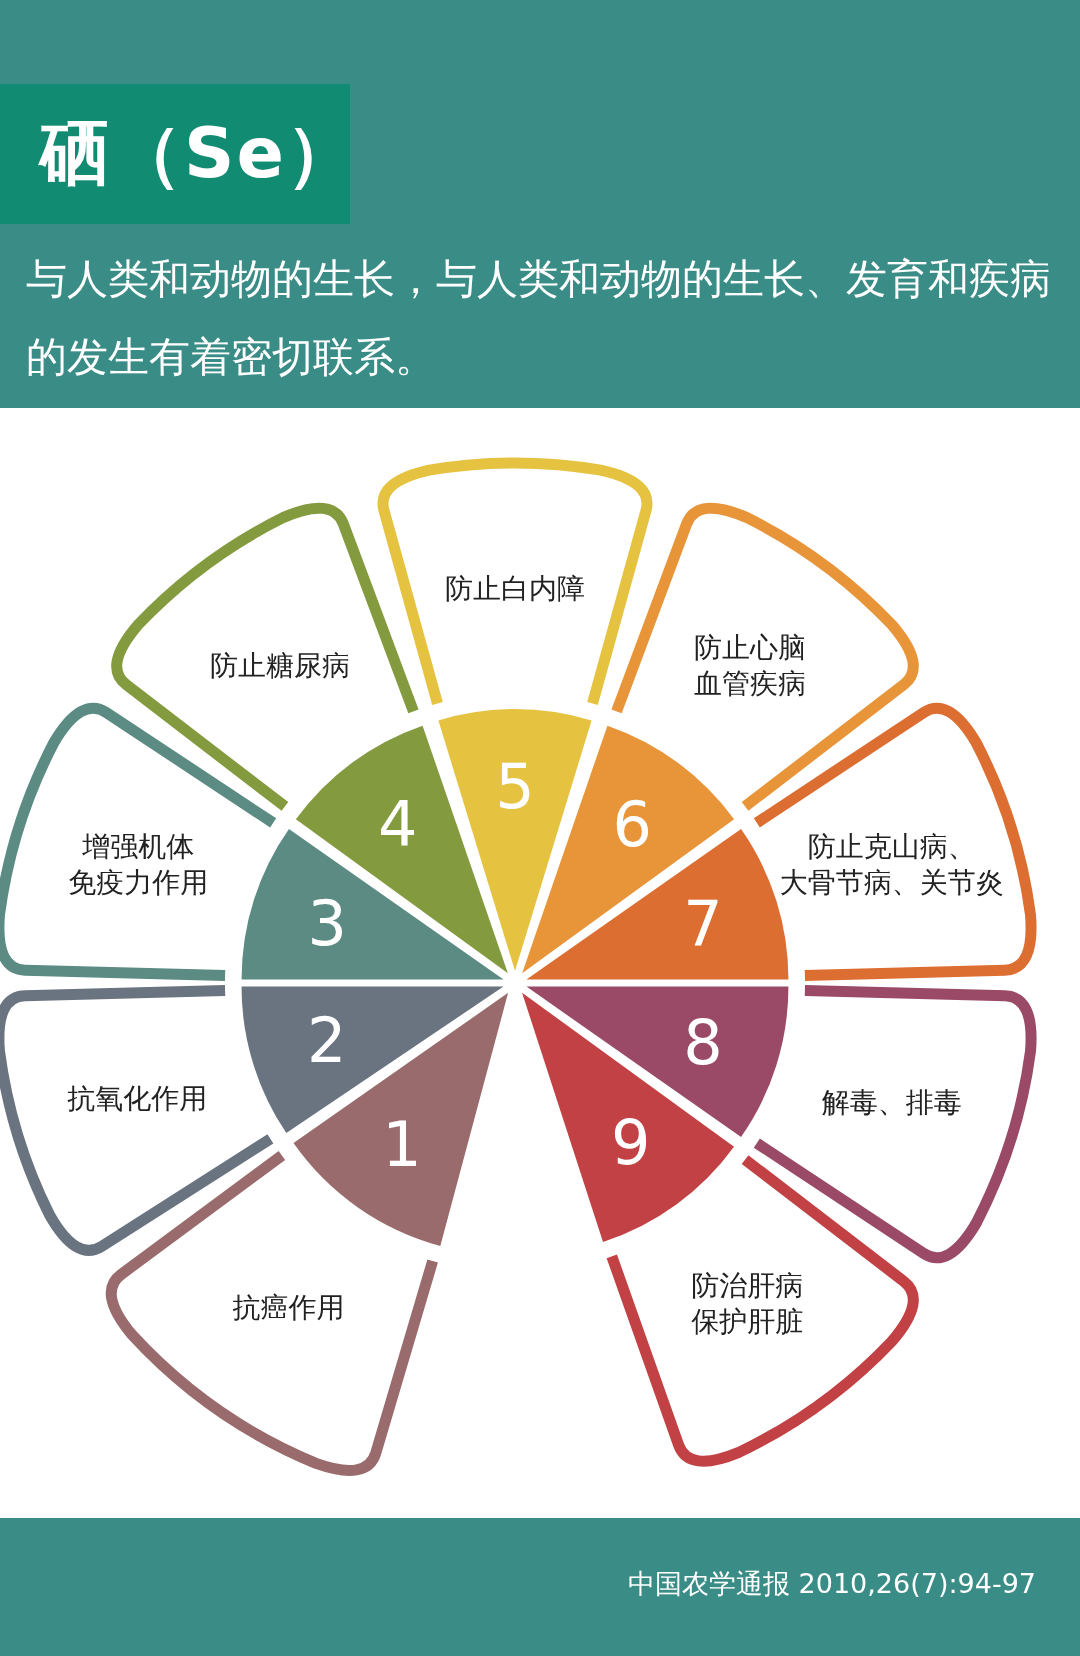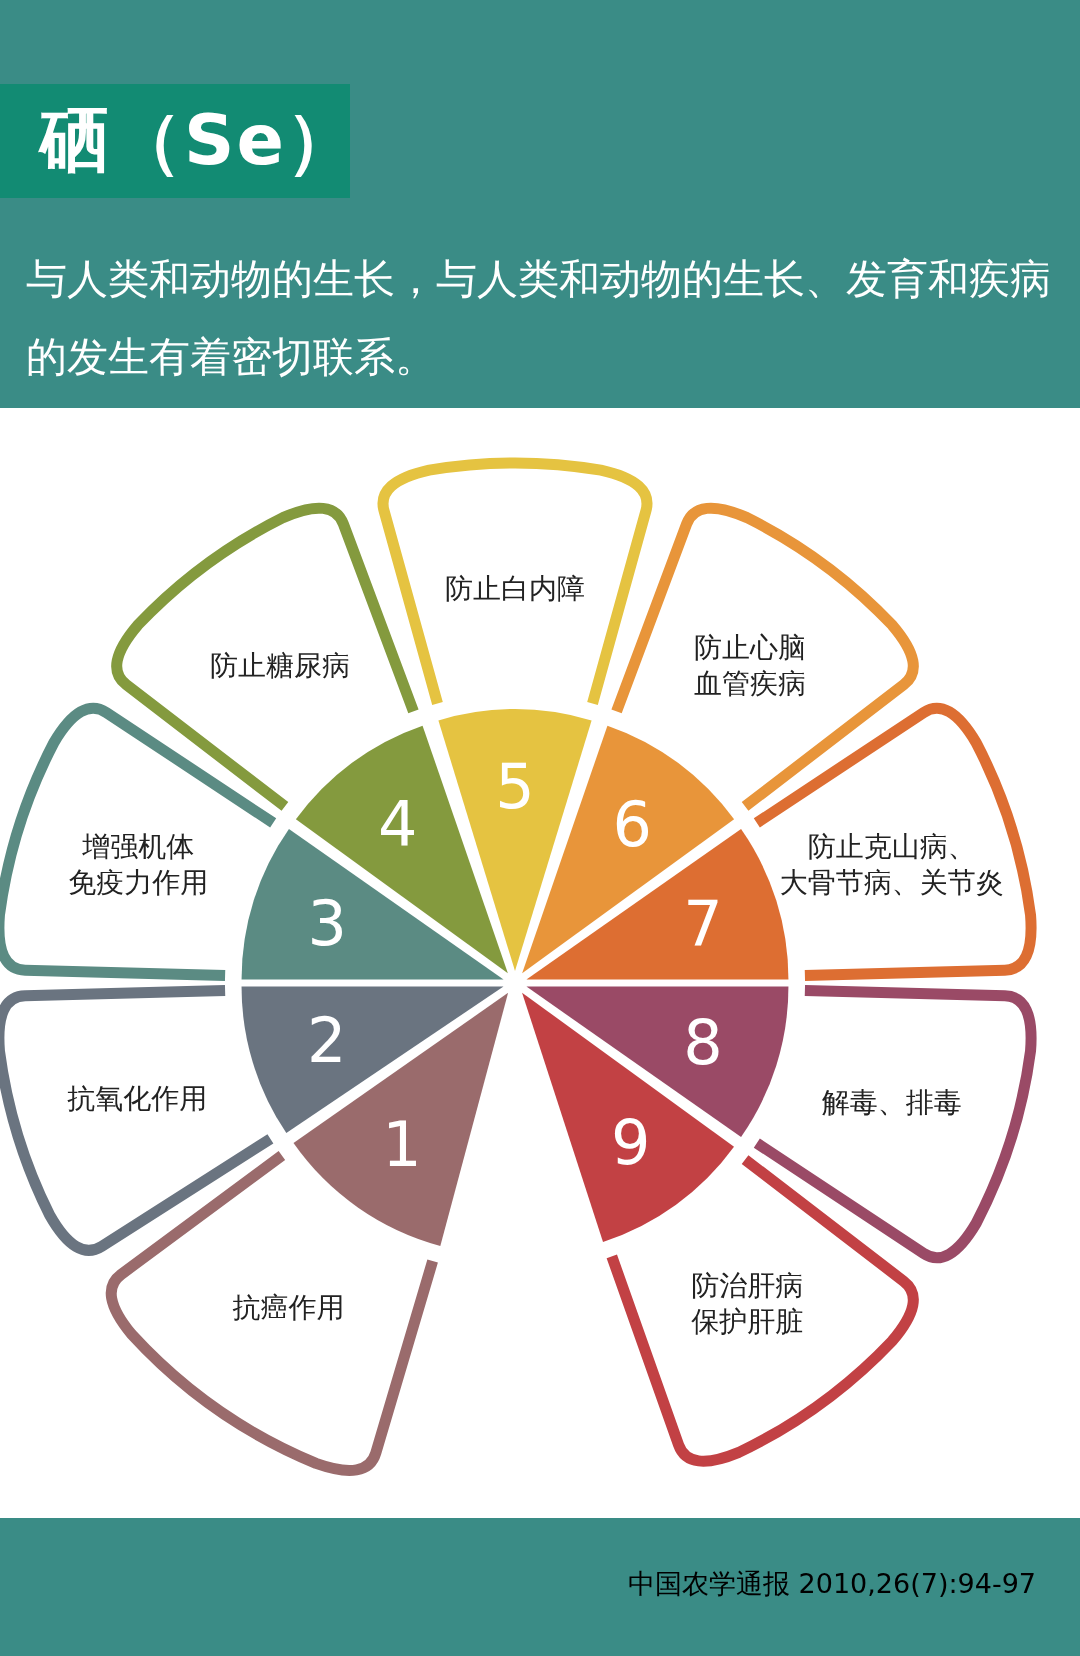--- a/index.html
+++ b/index.html
@@ -1,27 +1,27 @@
 <!DOCTYPE html>
 <html><head>
 <meta charset="utf-8">
 <style>
   html, body { margin: 0; padding: 0; }
   body { width: 1080px; height: 1656px; background: #ffffff; position: relative; overflow: hidden;
          font-family: "DejaVu Sans", "Liberation Sans", sans-serif; }
   .header { position: absolute; left: 0; top: 0; width: 1080px; height: 408px; background: #3a8c86; }
-  .title-box { position: absolute; left: 0; top: 84px; width: 350px; height: 114px; background: #128b73;
+  .title-box { position: absolute; left: 0; top: 84px; width: 350px; height: 140px; background: #128b73;
                display: flex; align-items: center; }
   .title { color: #ffffff; font-weight: bold; font-size: 70px; margin-left: 40px; letter-spacing: 2px;
            font-family: "DejaVu Sans", sans-serif; white-space: nowrap; }
   .intro { position: absolute; left: 26px; top: 240px; width: 1040px; color: #ffffff; font-size: 41px;
            line-height: 78px; letter-spacing: 0px; font-family: "DejaVu Sans", sans-serif; }
   .diagram { position: absolute; left: 0; top: 408px; width: 1080px; height: 1110px; }
   .footer { position: absolute; left: 0; top: 1518px; width: 1080px; height: 138px; background: #3a8c86; }
-  .citation { position: absolute; right: 44px; top: 48px; color: #000000; font-size: 27px;
+  .citation { position: absolute; right: 44px; top: 48px; color: #ffffff; font-size: 27px;
               font-family: "DejaVu Sans", sans-serif; white-space: nowrap; }
   svg text.num { font-family: "DejaVu Sans", sans-serif; font-size: 62px; fill: #ffffff; text-anchor: middle; dominant-baseline: central; }
   svg text.lbl { font-family: "DejaVu Sans", sans-serif; font-size: 28px; fill: #222222; }
 </style>
 </head>
 <body>
 
 <div class="header">
   <div class="title-box">
     <div class="title">硒（Se）</div>

